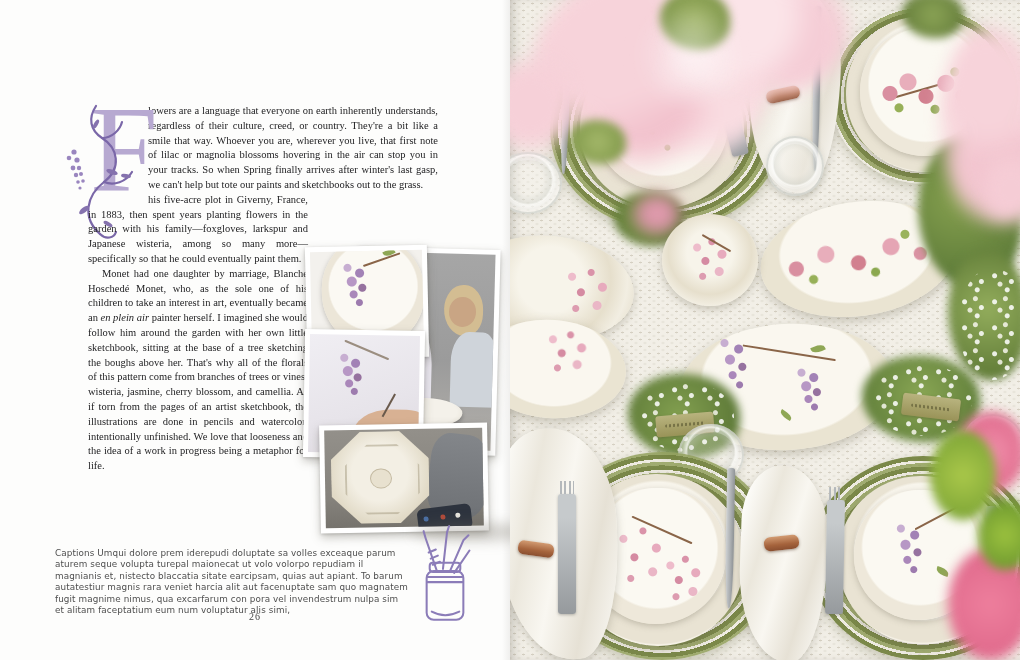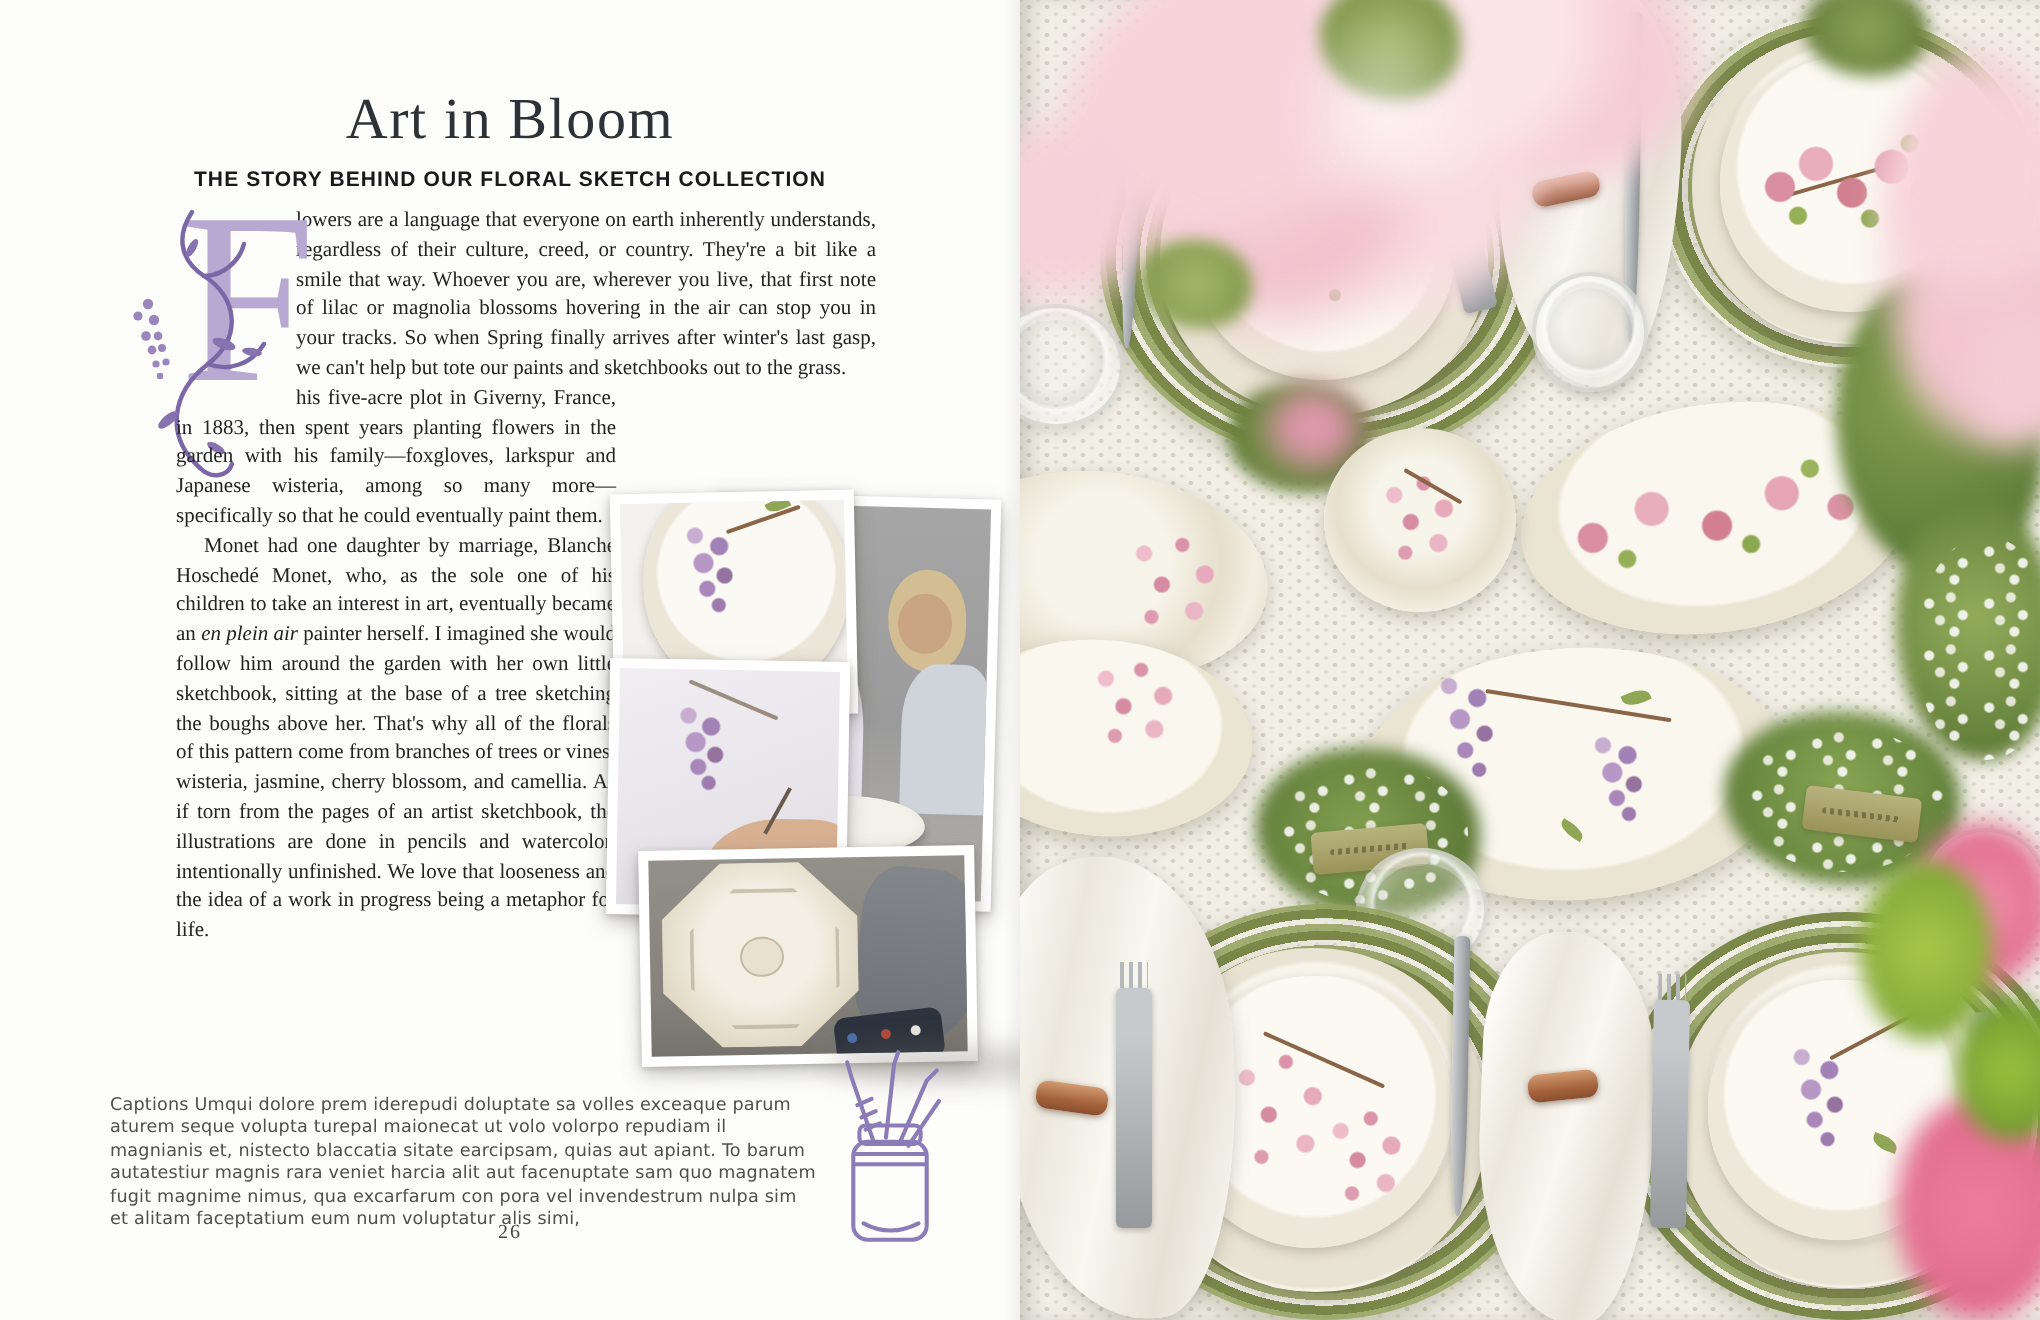--- a/index.html
+++ b/index.html
@@ -232,24 +232,20 @@
   .bl-g2{left:60px;top:120px;width:56px;height:44px;background:radial-gradient(circle,#a4b86a,#80984a 80%);}
   .wglow{position:absolute;left:120px;top:10px;width:120px;height:90px;border-radius:50%;
      background:radial-gradient(circle,rgba(255,255,255,.55),transparent 70%);filter:blur(10px);}
 </style>
 </head>
 <body>
 
 <div class="spread">
 
   <section class="page-left">
-    <header class="masthead">
-      <h1>Art in Bloom</h1>
-      <div class="subtitle">THE STORY BEHIND OUR FLORAL SKETCH COLLECTION</div>
-    </header>
 
     <div class="article">
       <div class="para">
         <span class="dc">
           <svg viewBox="0 0 100 150">
             <text x="30" y="96" font-size="122" fill="#b7a9d1" font-family="Liberation Serif, DejaVu Serif, serif">F</text>
             <g fill="none" stroke="#7a67a8" stroke-width="2.2" stroke-linecap="round">
               <path d="M40 140 C 22 124, 26 102, 44 88 C 62 74, 58 54, 42 44 C 30 36, 28 24, 36 12"></path>
               <path d="M44 88 C 54 92, 66 88, 72 78"></path>
               <path d="M42 44 C 52 44, 60 36, 62 28"></path>

